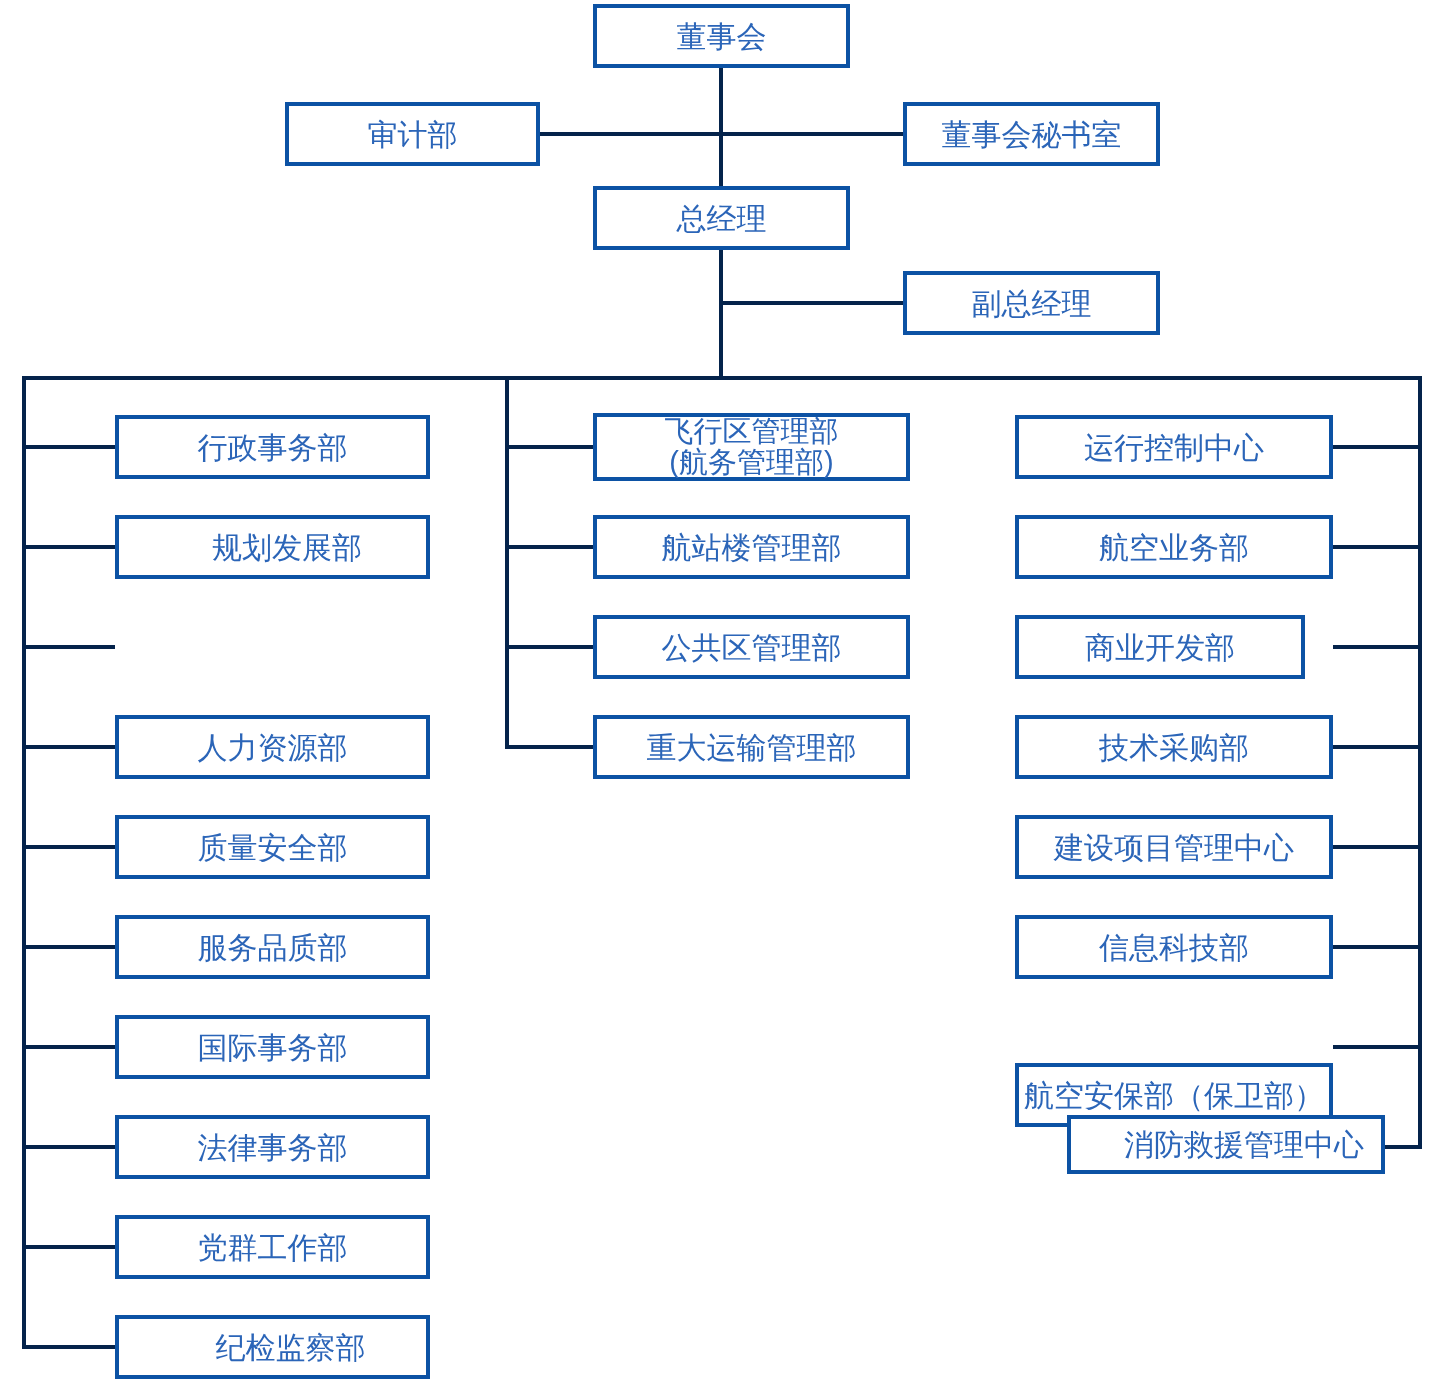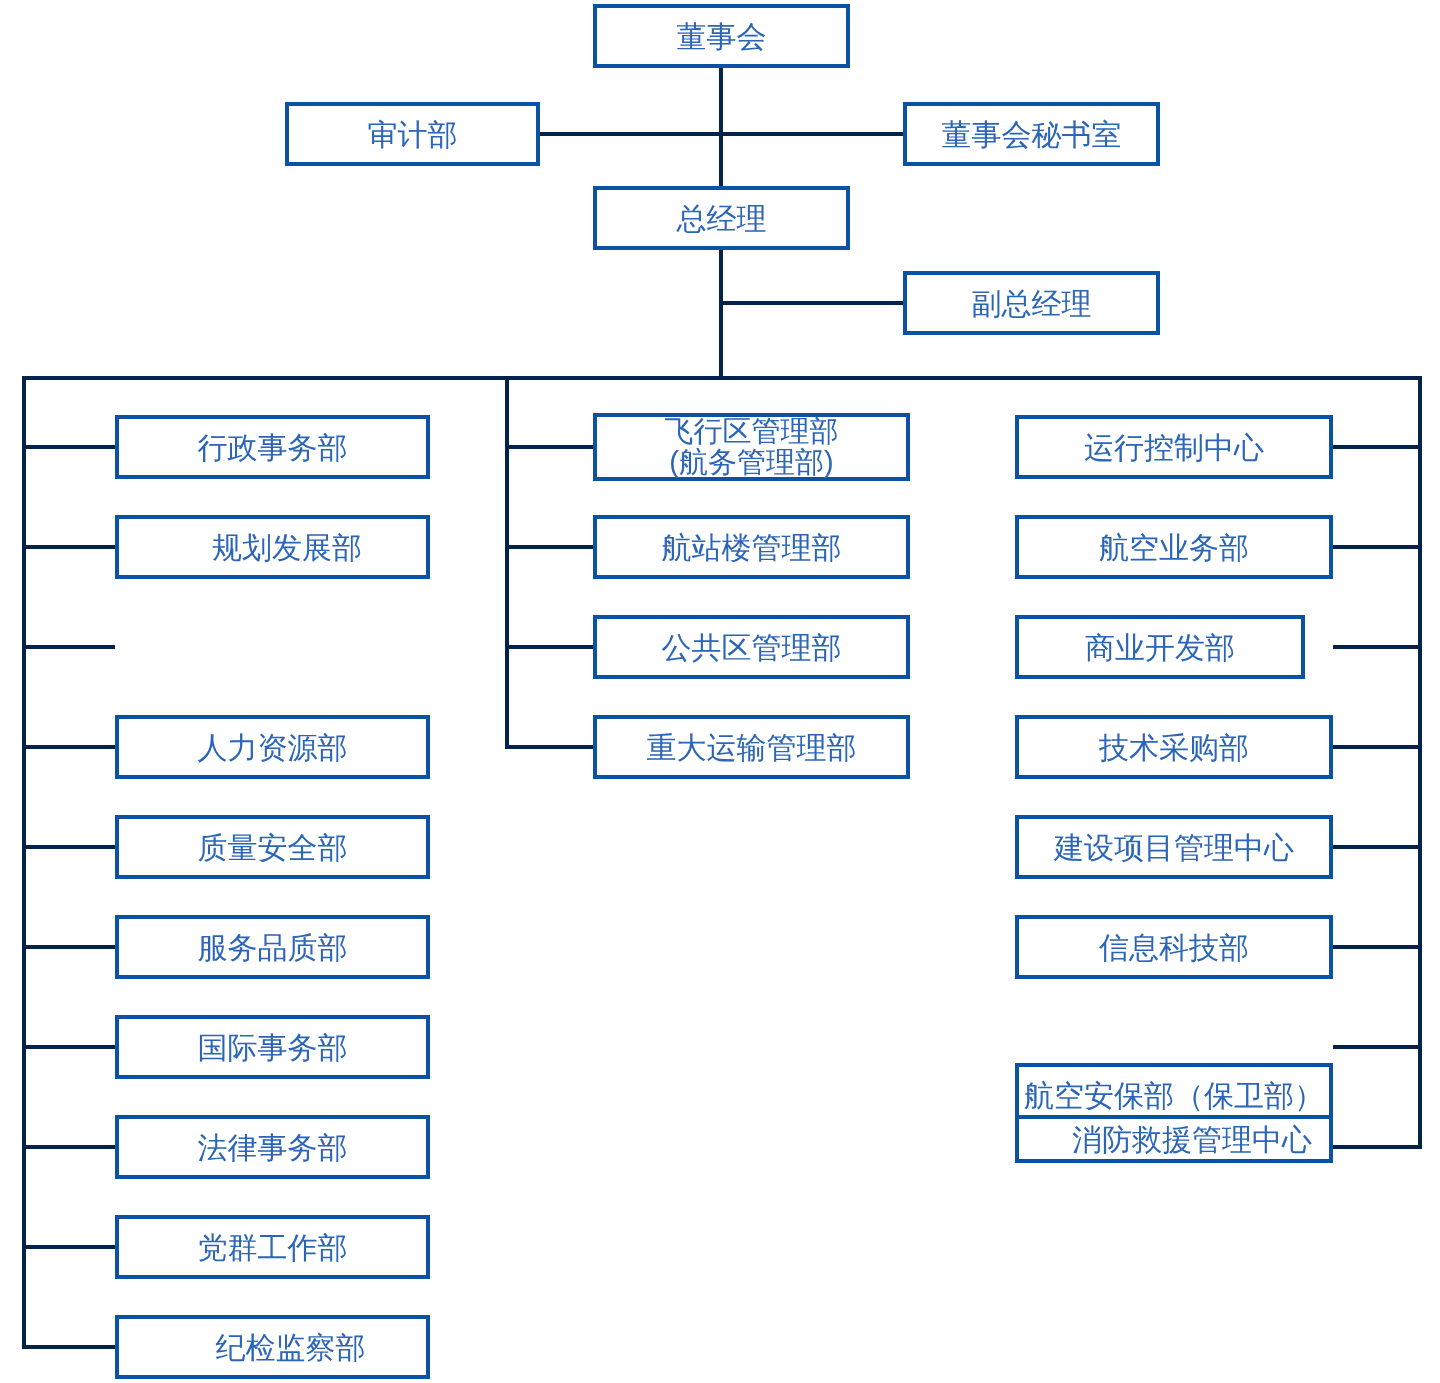--- a/index.html
+++ b/index.html
@@ -150,16 +150,16 @@
     </div>
     <div class="connector" style="left: 1333px; top: 945px; width: 89px; height: 4px;"></div>
     <div class="node" style="left: 1015px; top: 915px; width: 318px; height: 64px;">
       <span>信息科技部</span>
     </div>
     <div class="connector" style="left: 1333px; top: 1045px; width: 89px; height: 4px;"></div>
     <div class="node" style="left: 1015px; top: 1015px; width: 318px; height: 64px; margin-top: 48px;">
       <span>航空安保部（保卫部）</span>
     </div>
     <div class="connector" style="left: 1333px; top: 1145px; width: 89px; height: 4px;"></div>
-    <div class="node" style="left: 1015px; top: 1115px; width: 318px; height: 48px; padding-left: 36px;">
+    <div class="node" style="left: 1067px; top: 1115px; width: 318px; height: 59px; padding-left: 36px;">
       <span>消防救援管理中心</span>
     </div>
   </div>
 
 </body></html>

